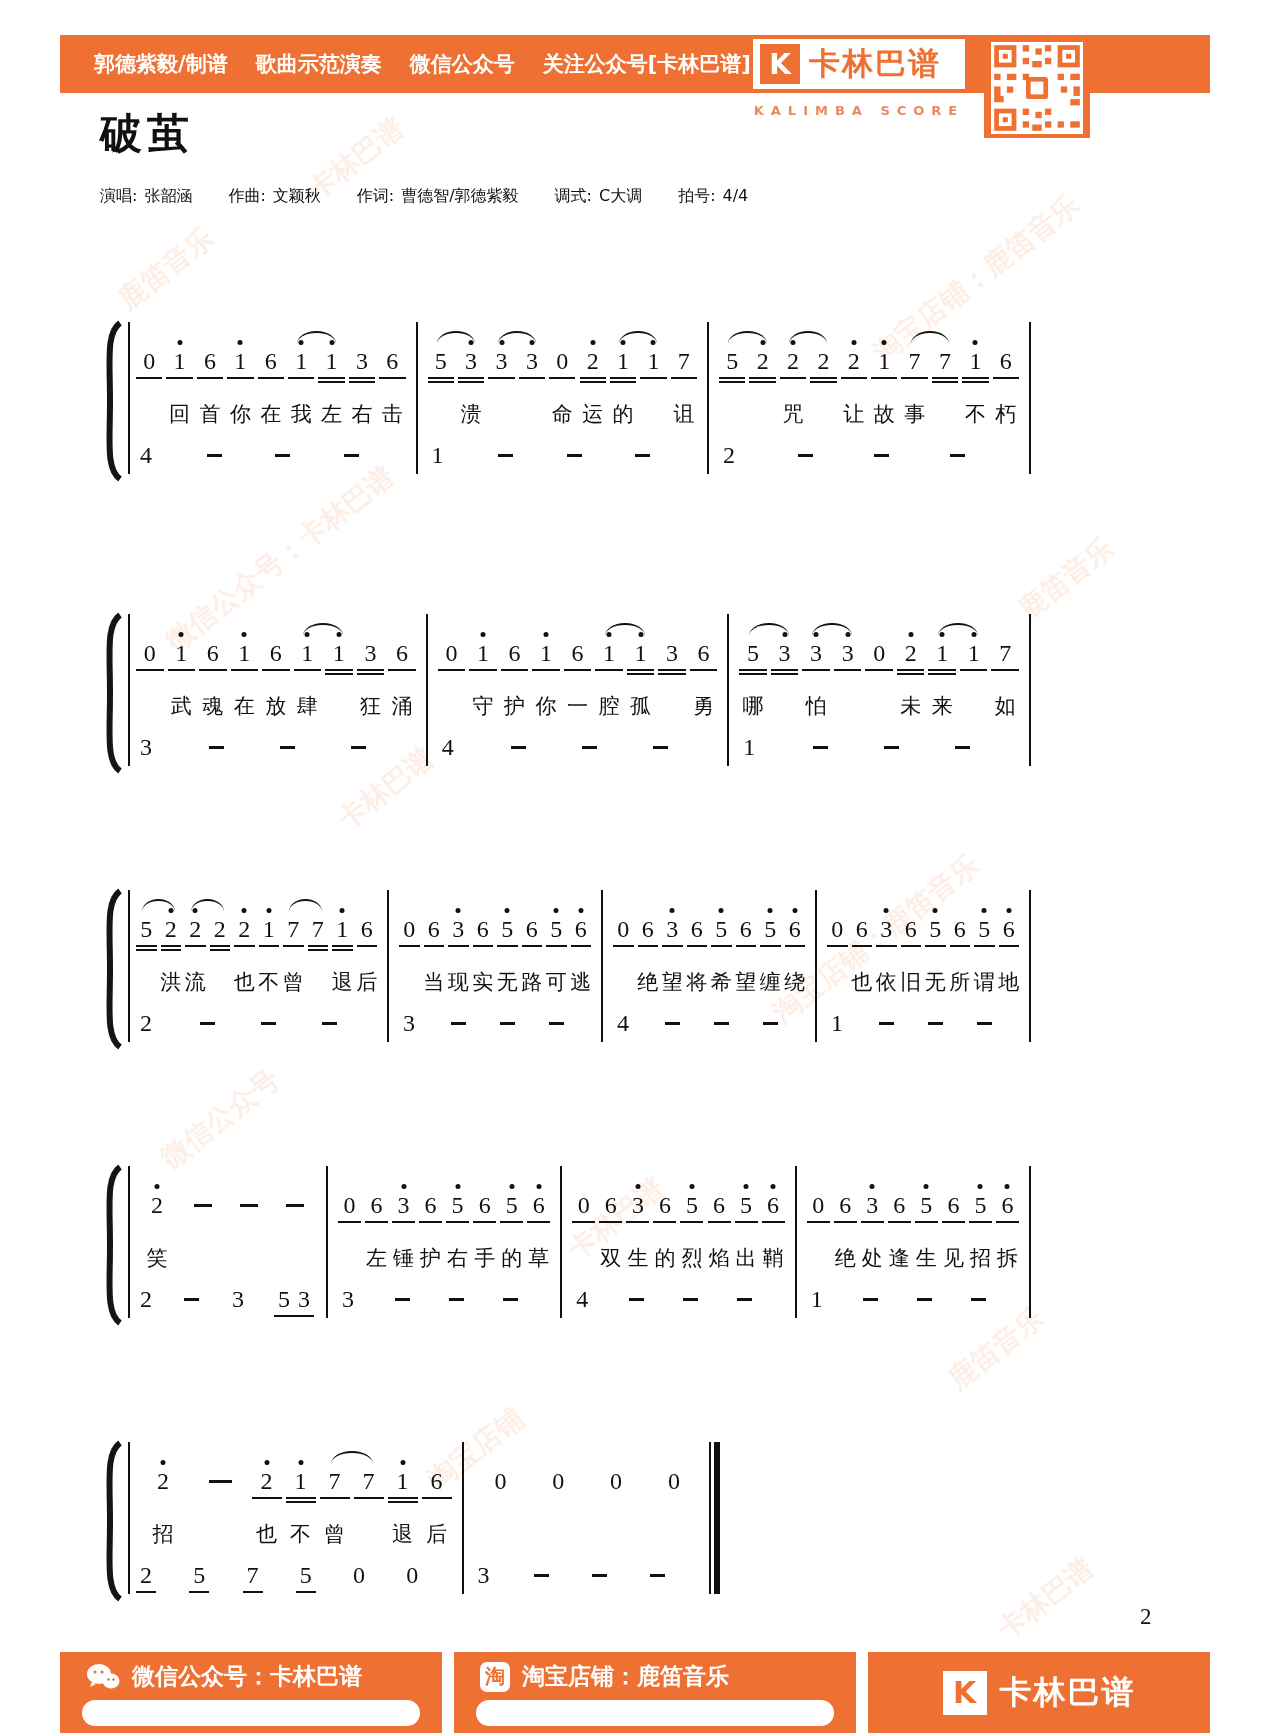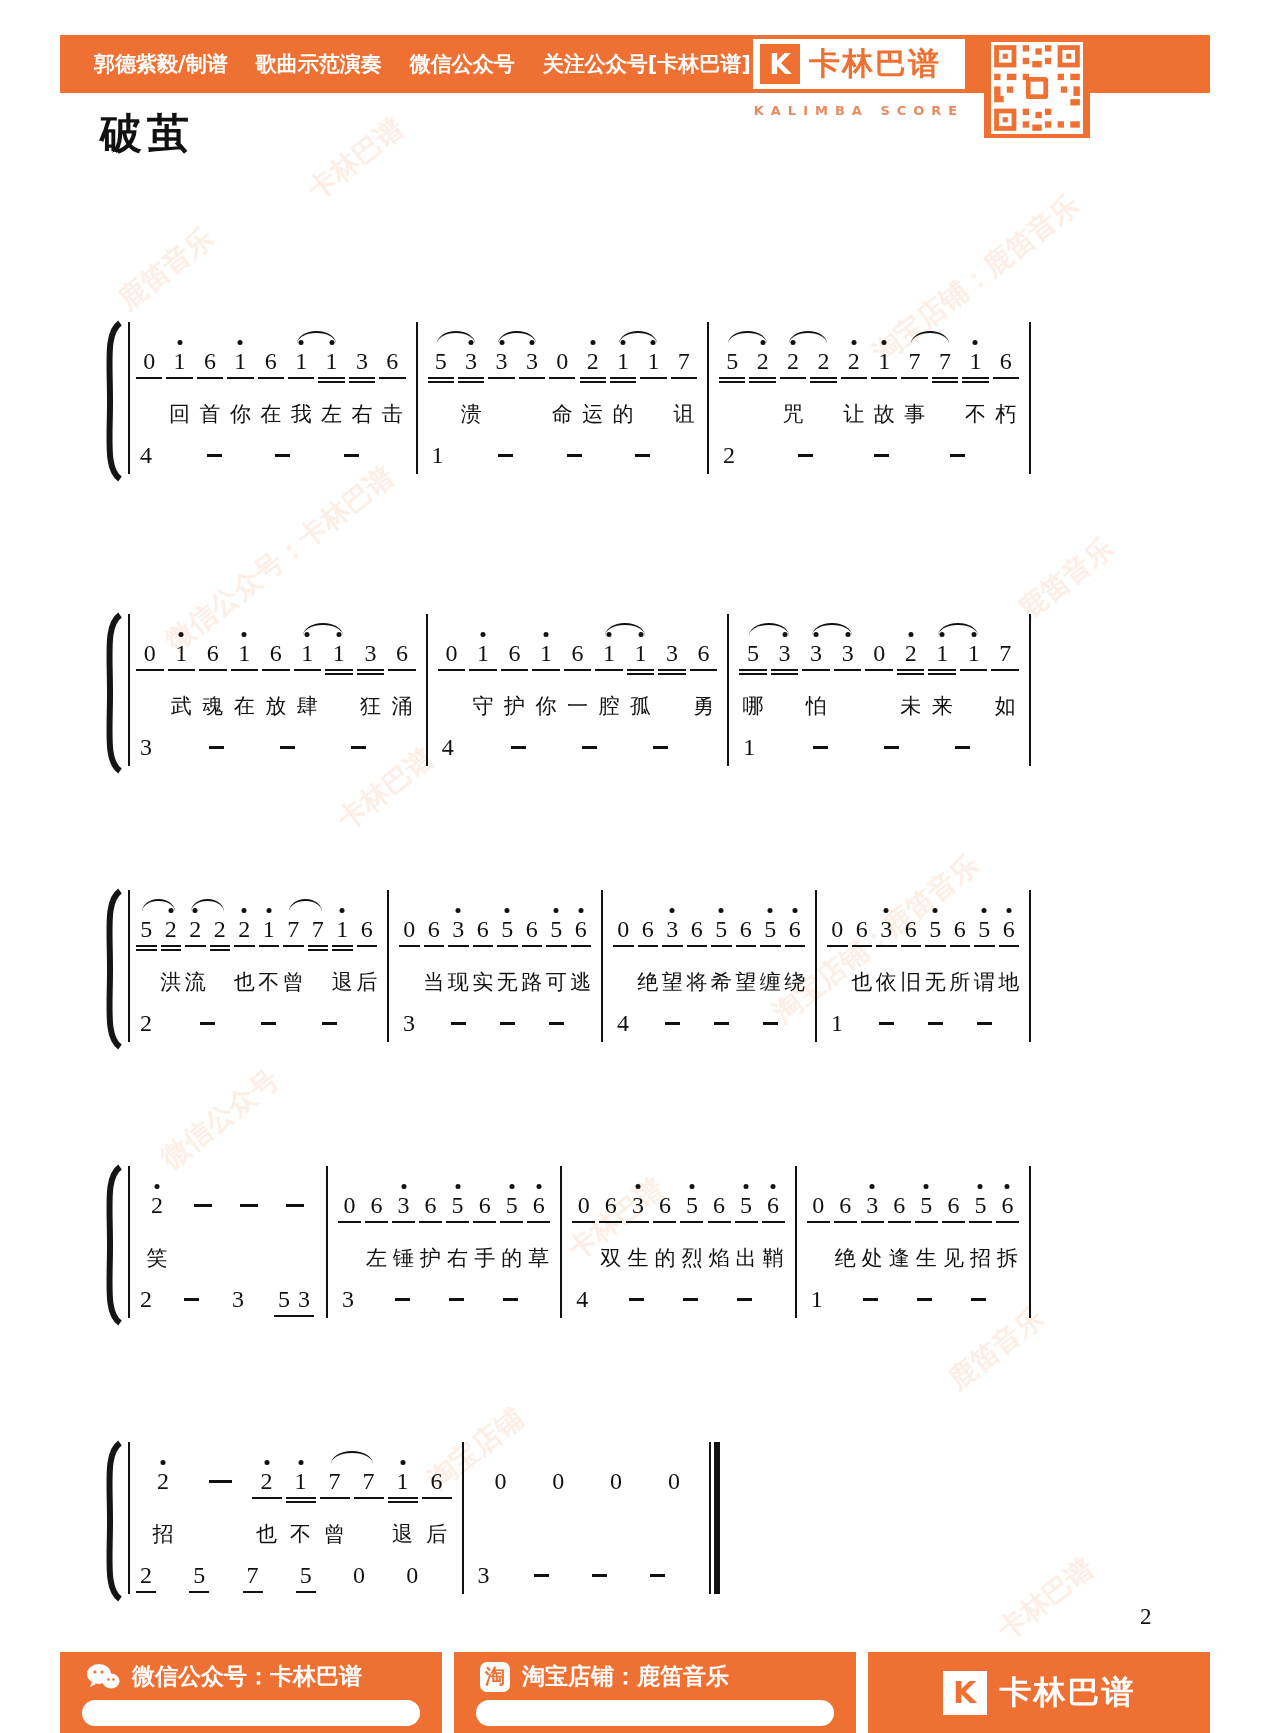--- a/index.html
+++ b/index.html
@@ -126,20 +126,27 @@
       </g>
       <g fill="#ee7133">
         <rect x="3.7" y="3.7" width="1.6" height="1.6"></rect>
           <rect x="23.7" y="3.7" width="1.6" height="1.6"></rect>
           <rect x="3.7" y="23.7" width="1.6" height="1.6"></rect>
       </g>
     </svg>
   </div>
 
   <div class="title">破茧</div>
+  <div class="credits">
+    <span><span class="label">演唱:</span><span>张韶涵</span></span>
+    <span><span class="label">作曲:</span><span>文颖秋</span></span>
+    <span><span class="label">作词:</span><span>曹德智/郭德紫毅</span></span>
+    <span><span class="label">调式:</span><span>C大调</span></span>
+    <span><span class="label">拍号:</span><span>4/4</span></span>
+  </div>
 
   <div class="score" id="score">
       <div class="system" style="left: 96px; top: 348px;">
         <svg width="30" height="162" viewBox="0 0 30 162" style="position:absolute;left:0;top:-28px">
           <path d="M24 3 C10 13 14 40 14 81 C14 122 10 149 24 159" stroke="#151515" stroke-width="6" fill="none"></path>
         </svg>
         <div class="bar" style="left: 32px; top: -26px; height: 152px;"></div>
         <div class="slot" style="left: 38px; top: 0px; width: 30.3929px;">
           <span class="d">0</span>
           <div class="ul" style="top: 29px; left: 2px; width: 26.3929px;"></div>

